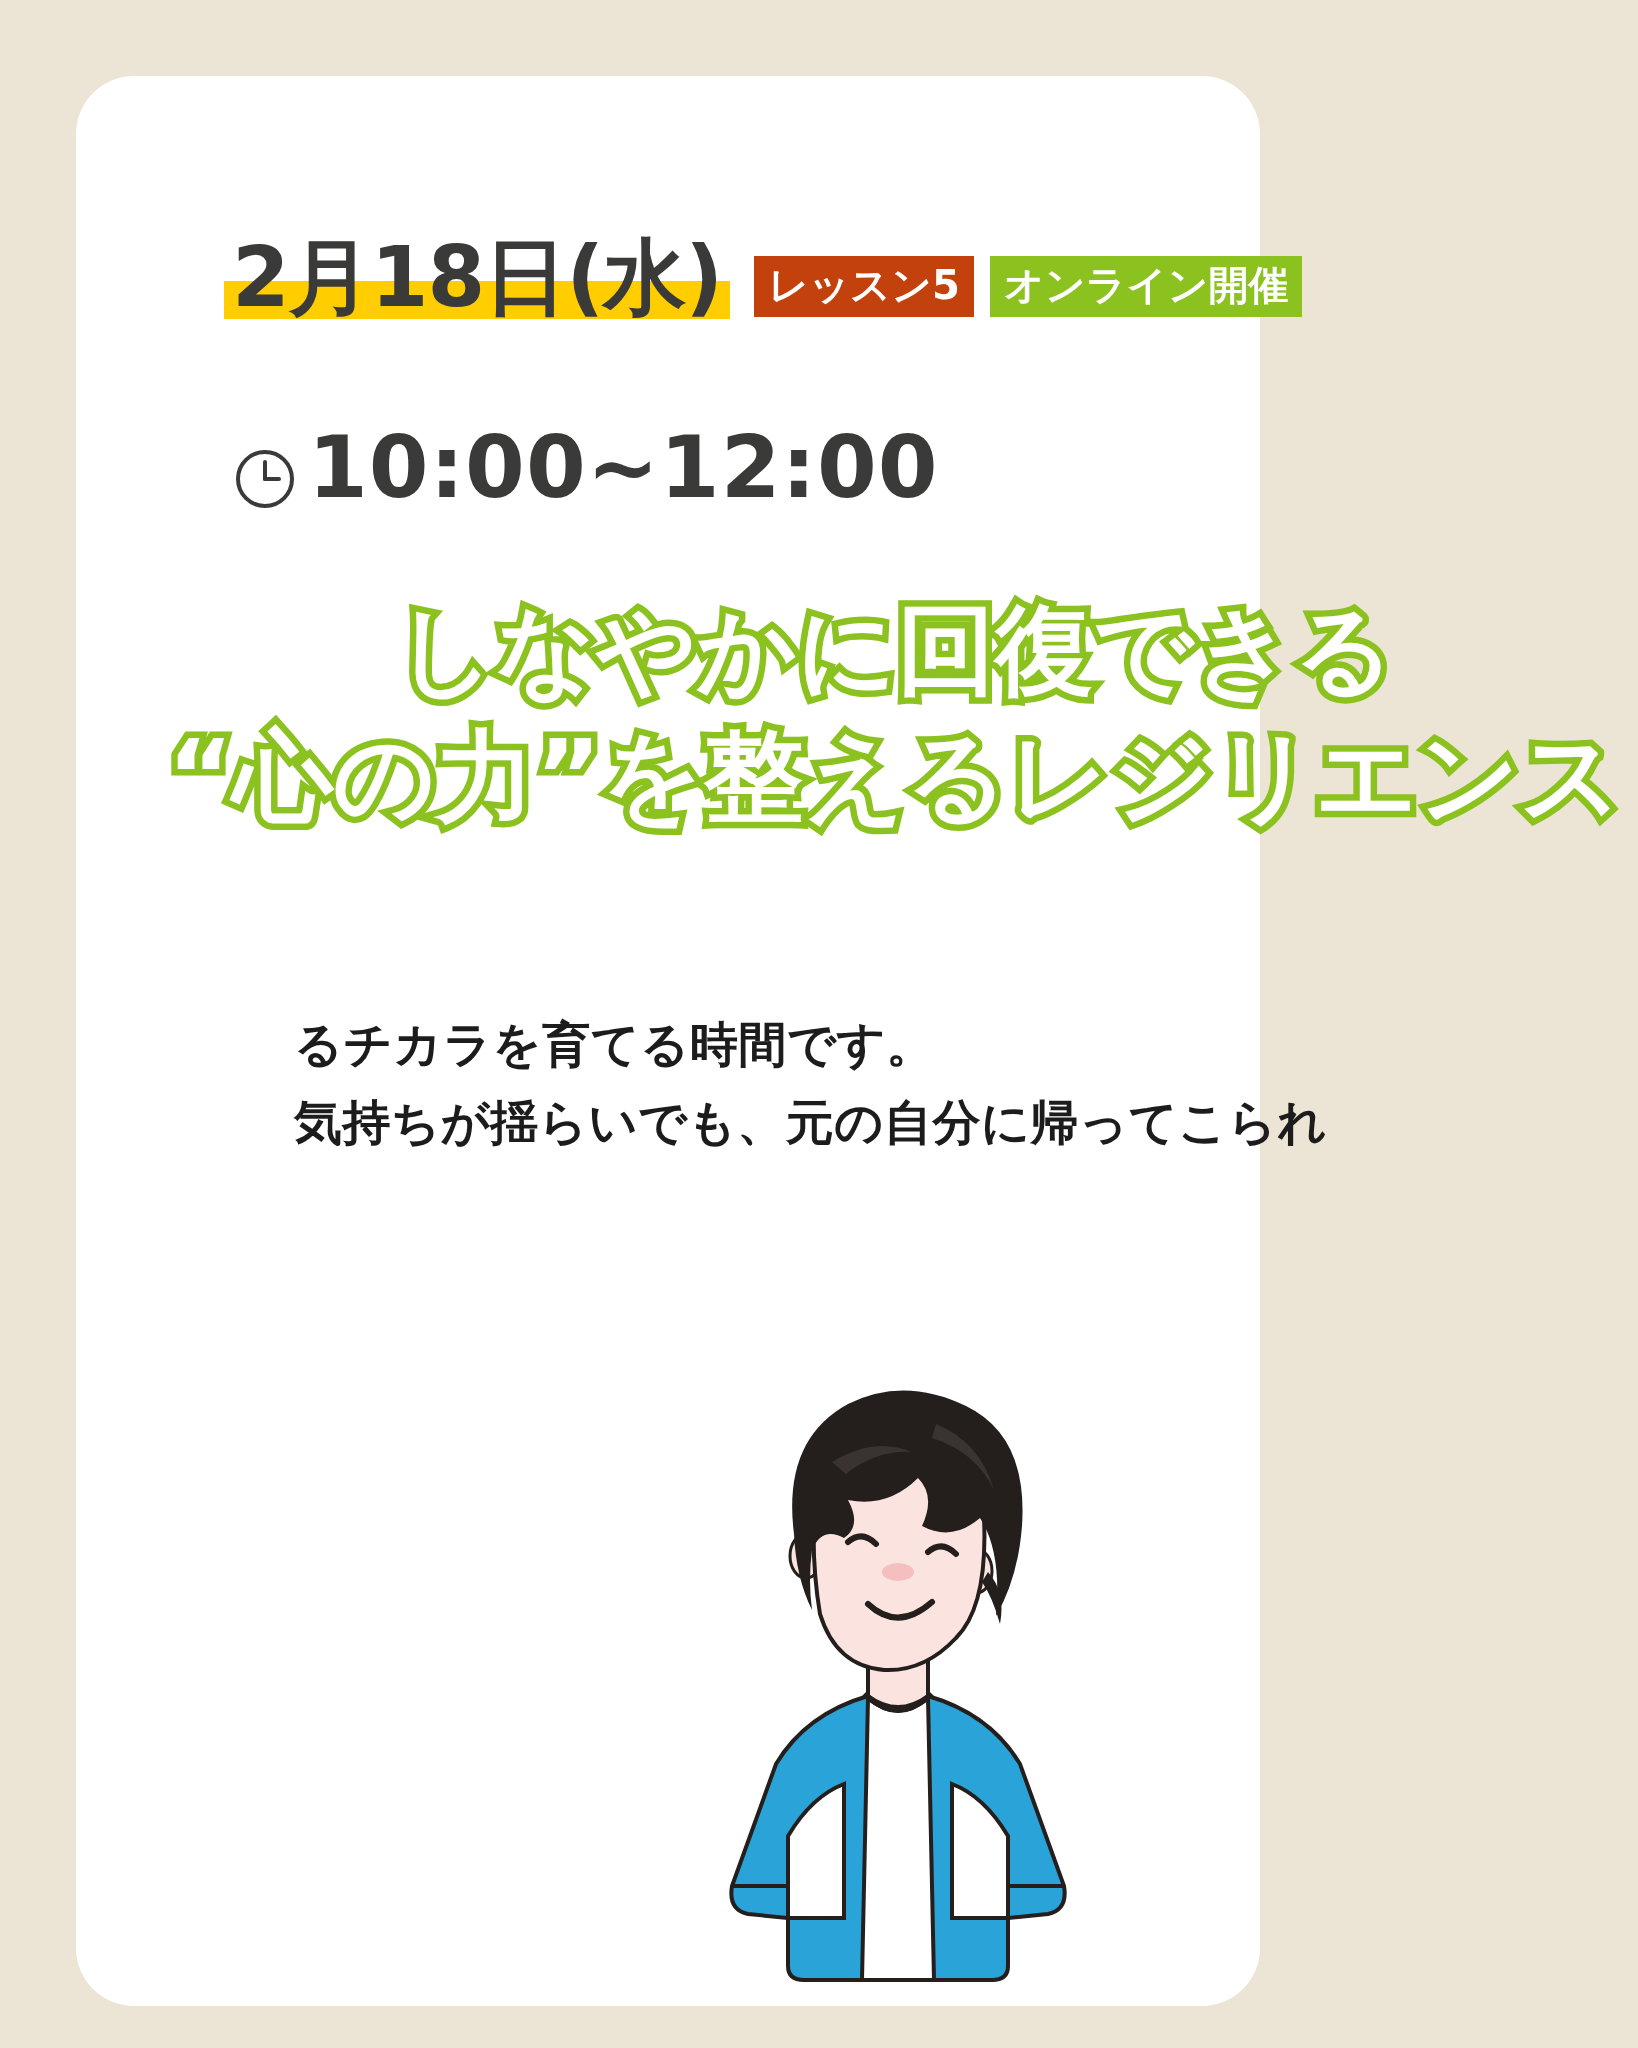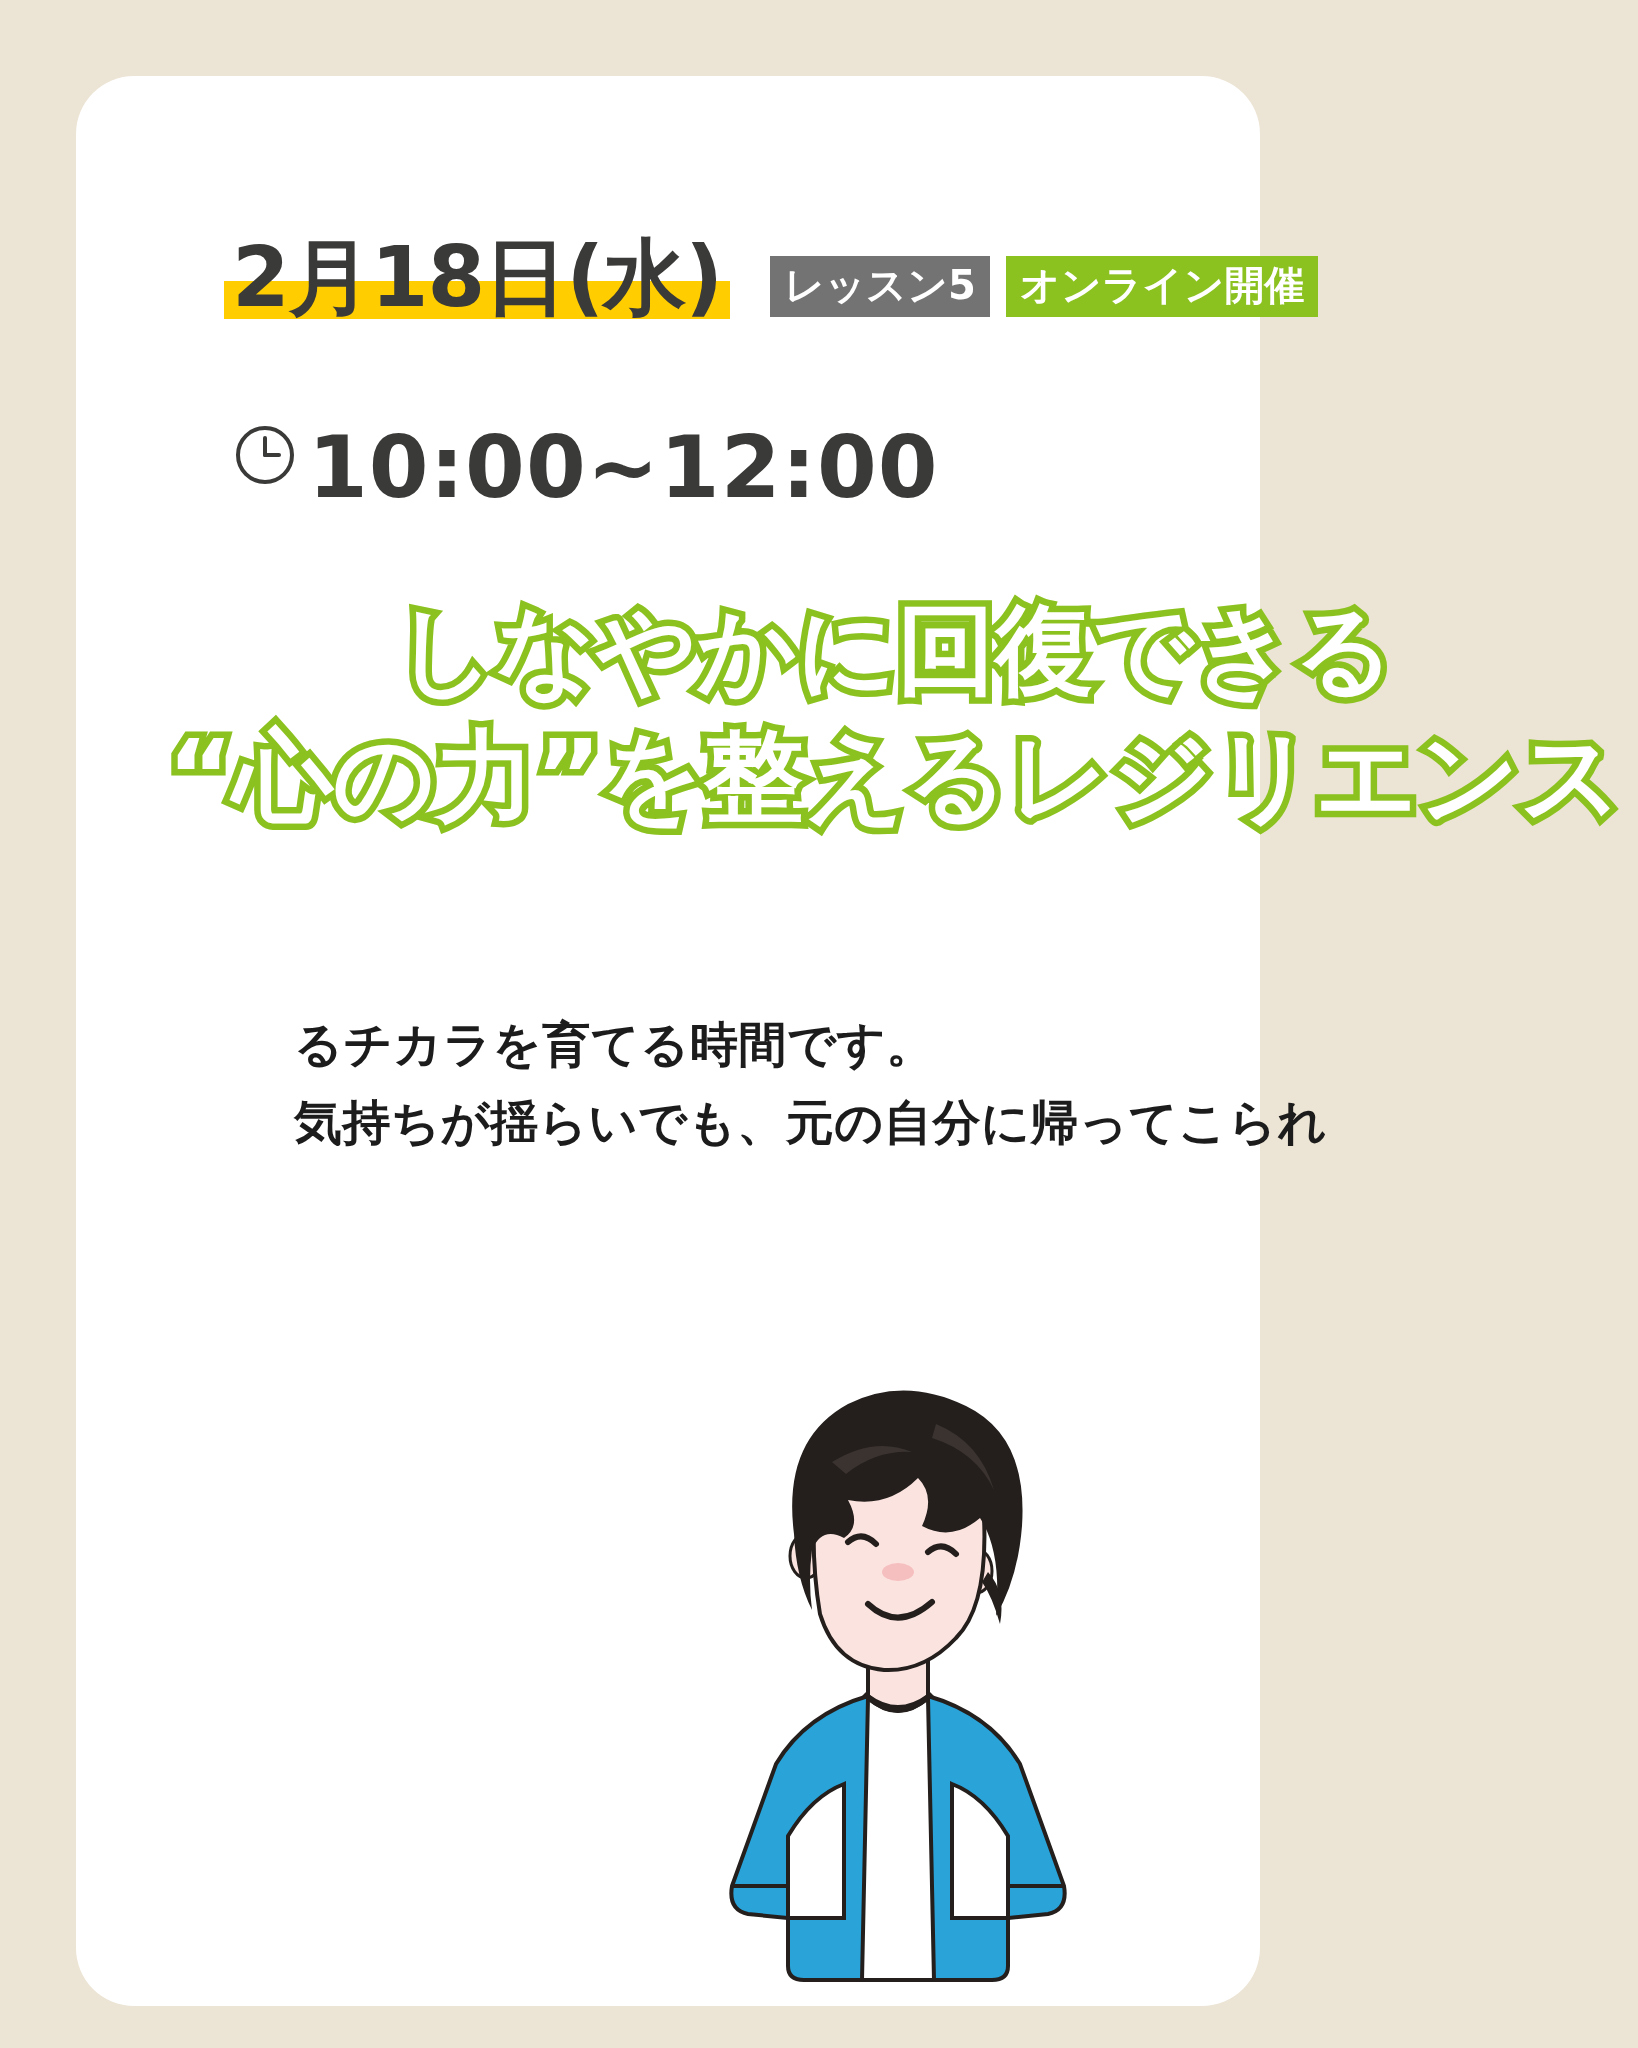--- a/index.html
+++ b/index.html
@@ -66,30 +66,30 @@
     align-items: center;
     justify-content: center;
     color: #ffffff;
     font-size: 40px;
     font-weight: 700;
     line-height: 1;
     padding: 9px 14px 12px 14px;
     white-space: nowrap;
     margin-bottom: 6px;
   }
-  .badge-lesson { background: #737373; margin-left: 40px; }
+  .badge-lesson { background: #c2410c; margin-left: 24px; }
   .badge-online { background: #8cc220; margin-left: 16px; }
 
   
   .time-row {
     position: absolute;
     left: 158px;
     top: 348px;
     display: flex;
-    align-items: flex-start;
+    align-items: flex-end;
     gap: 12px;
   }
   .clock-icon { display: block; }
   .time-text {
     font-size: 86px;
     font-weight: 700;
     color: #3a3a38;
     line-height: 1;
     letter-spacing: 1px;
     white-space: nowrap;

